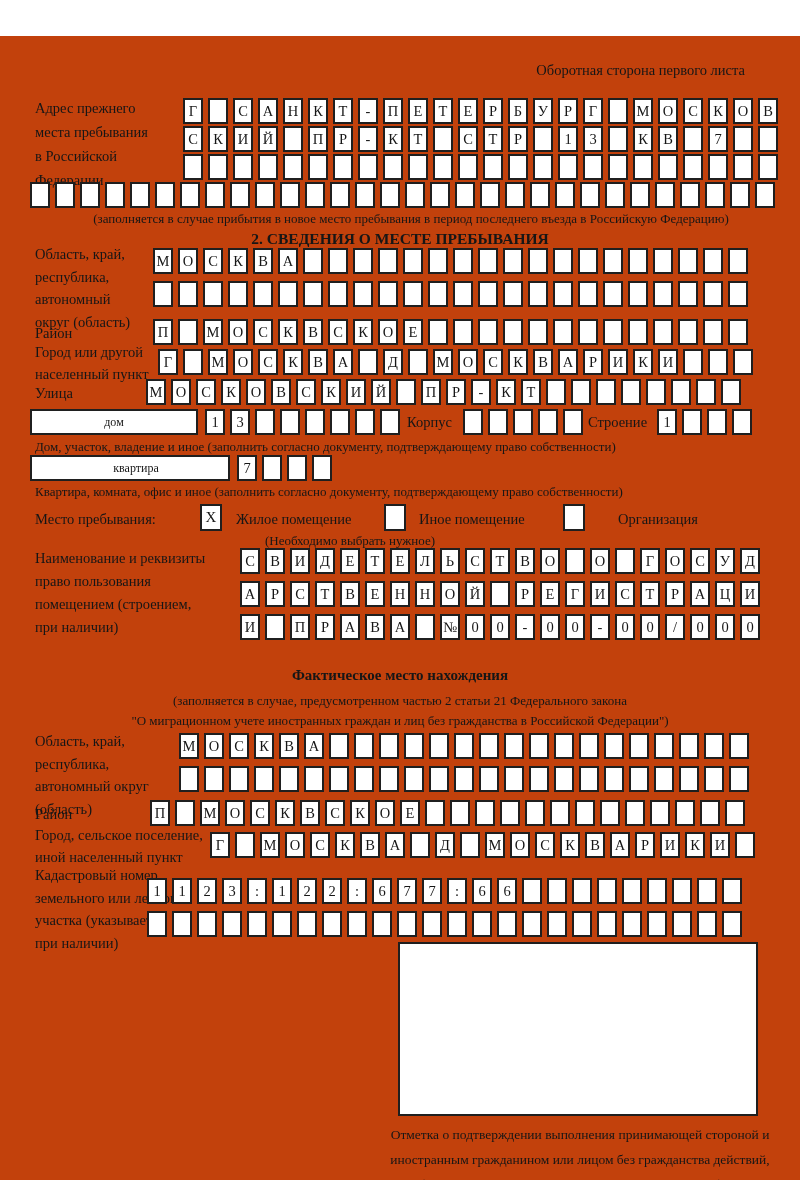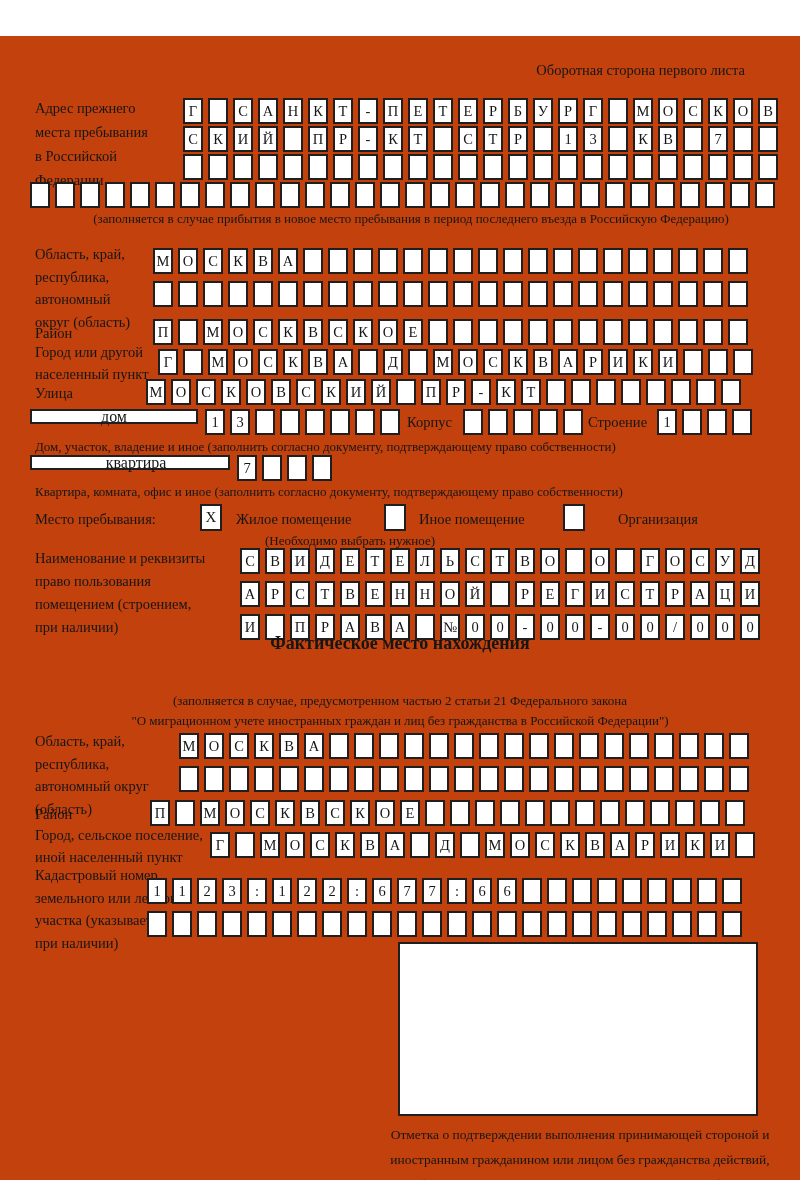--- a/index.html
+++ b/index.html
@@ -7,22 +7,22 @@
         font-family:"Liberation Serif","DejaVu Serif",serif;color:#161616;margin-top:36px;}
   .abs{position:absolute;}
   .lbl{font-size:14.5px;line-height:24px;white-space:nowrap;}
   .note{font-size:13px;white-space:nowrap;}
   .title{font-size:15.5px;font-weight:bold;text-align:center;width:800px;left:0;}
   .center{text-align:center;width:800px;left:0;}
   .cells{display:flex;gap:5px;}
   .cell{width:20px;height:26px;border:2px solid #1f1f1f;box-sizing:border-box;
         display:flex;align-items:center;justify-content:center;
         font-size:14.5px;font-family:"Liberation Serif",serif;background:#fff;flex:0 0 auto;}
-  .widebox{border:2px solid #1f1f1f;box-sizing:border-box;height:15px;display:flex;
-           align-items:center;justify-content:center;font-size:16px;background:#fff;}
+  .widebox{border:2px solid #1f1f1f;box-sizing:border-box;height:26px;display:flex;
+           align-items:center;justify-content:center;font-size:12px;background:#fff;}
   .chk{width:22px;height:27px;border:2px solid #1f1f1f;box-sizing:border-box;display:flex;
        align-items:center;justify-content:center;font-size:15px;background:#fff;}
   .stamp{border:2px solid #1f1f1f;box-sizing:border-box;background:#fff;}
   .lh22{line-height:22.5px;} .lh21{line-height:21.5px;} .lh23{line-height:23px;}
 </style>
 </head>
 <body>
 
 <div id="page">
 
@@ -139,20 +139,21 @@
       <span class="cell"></span>
       <span class="cell"></span>
       <span class="cell"></span>
       <span class="cell"></span>
       <span class="cell"></span>
       <span class="cell"></span>
       <span class="cell"></span>
     </div>
   <div class="abs note center" style="top:175px;padding-left:11px;">(заполняется в случае прибытия в новое место пребывания в период последнего въезда в Российскую Федерацию)</div>
 
+  <div class="abs title" style="top:194px;">2. СВЕДЕНИЯ О МЕСТЕ ПРЕБЫВАНИЯ</div>
 
   <div class="abs lh22" style="left:35px;top:207px;">
     <div class="lbl lh22">Область, край,</div>
     <div class="lbl lh22">республика,</div>
     <div class="lbl lh22">автономный</div>
     <div class="lbl lh22">округ (область)</div>
   </div>
   <div class="abs cells" style="left:153px;top:212px;">
       <span class="cell">М</span>
       <span class="cell">О</span>
@@ -408,21 +409,21 @@
       <span class="cell">0</span>
       <span class="cell">-</span>
       <span class="cell">0</span>
       <span class="cell">0</span>
       <span class="cell">/</span>
       <span class="cell">0</span>
       <span class="cell">0</span>
       <span class="cell">0</span>
     </div>
 
-  <div class="abs title" style="top:597px;font-size:18px;">Фактическое место нахождения</div>
+  <div class="abs title" style="top:631px;font-size:15px;">Фактическое место нахождения</div>
   <div class="abs note center" style="top:657px;">(заполняется в случае, предусмотренном частью 2 статьи 21 Федерального закона</div>
   <div class="abs note center" style="top:677px;">"О миграционном учете иностранных граждан и лиц без гражданства в Российской Федерации")</div>
 
   <div class="abs" style="left:35px;top:694px;">
     <div class="lbl lh22">Область, край,</div>
     <div class="lbl lh22">республика,</div>
     <div class="lbl lh22">автономный округ</div>
     <div class="lbl lh22">(область)</div>
   </div>
   <div class="abs cells" style="left:179px;top:697px;">

